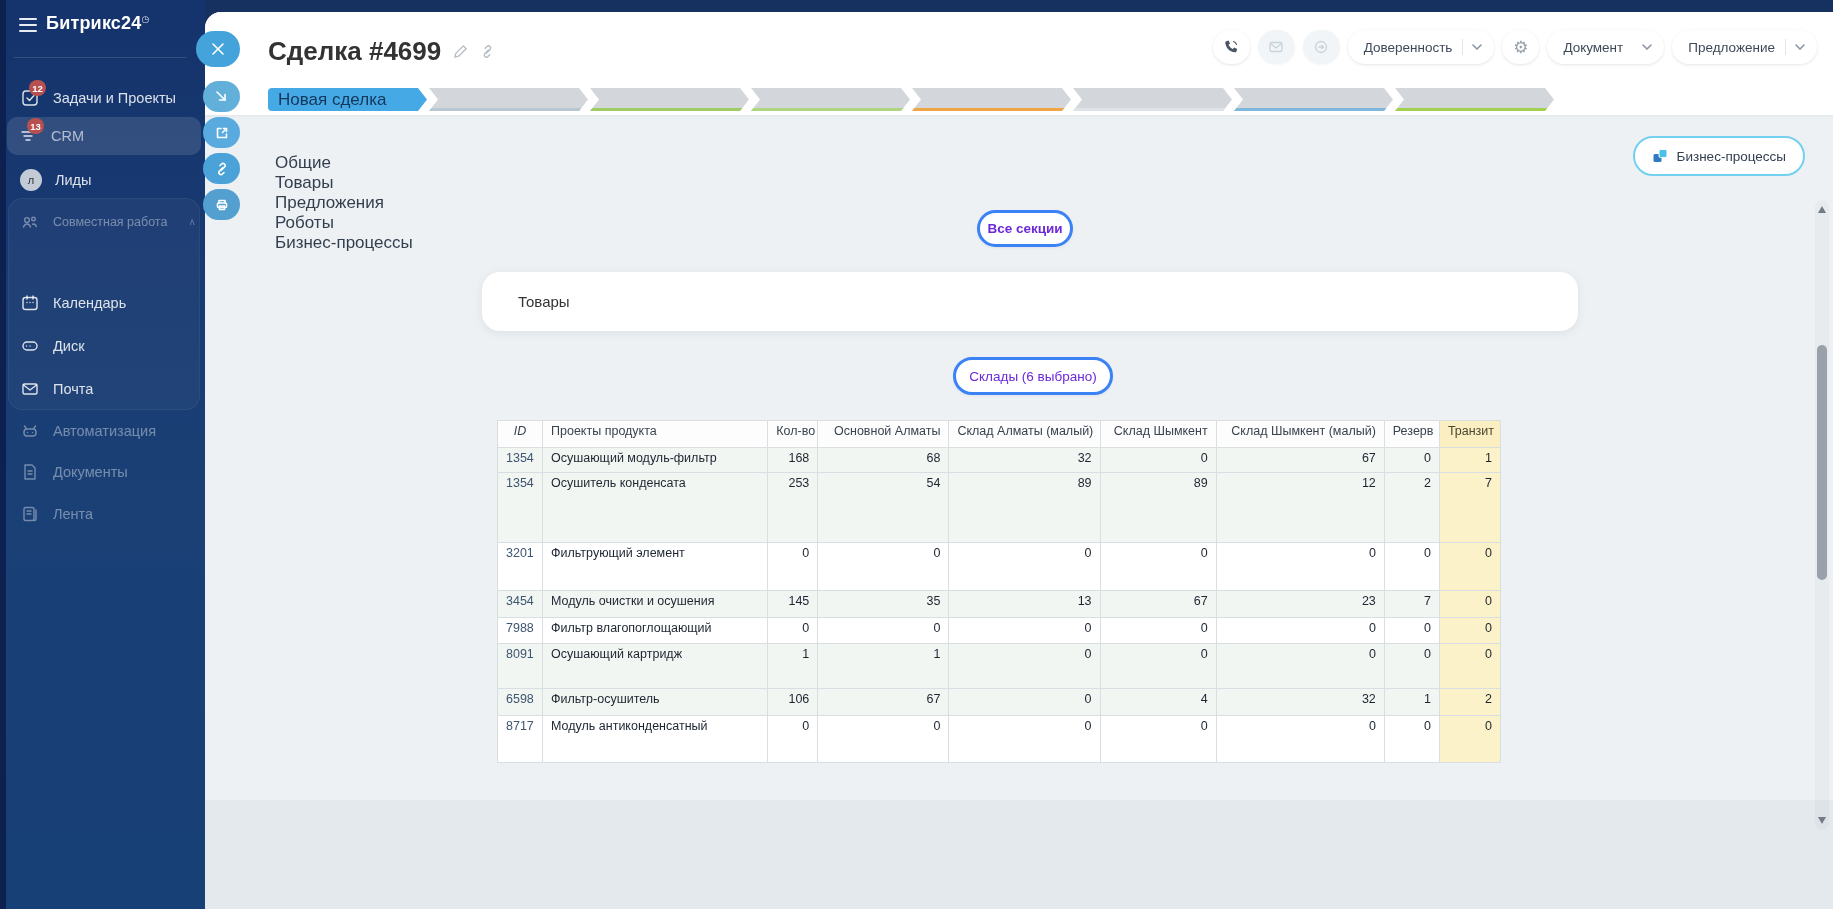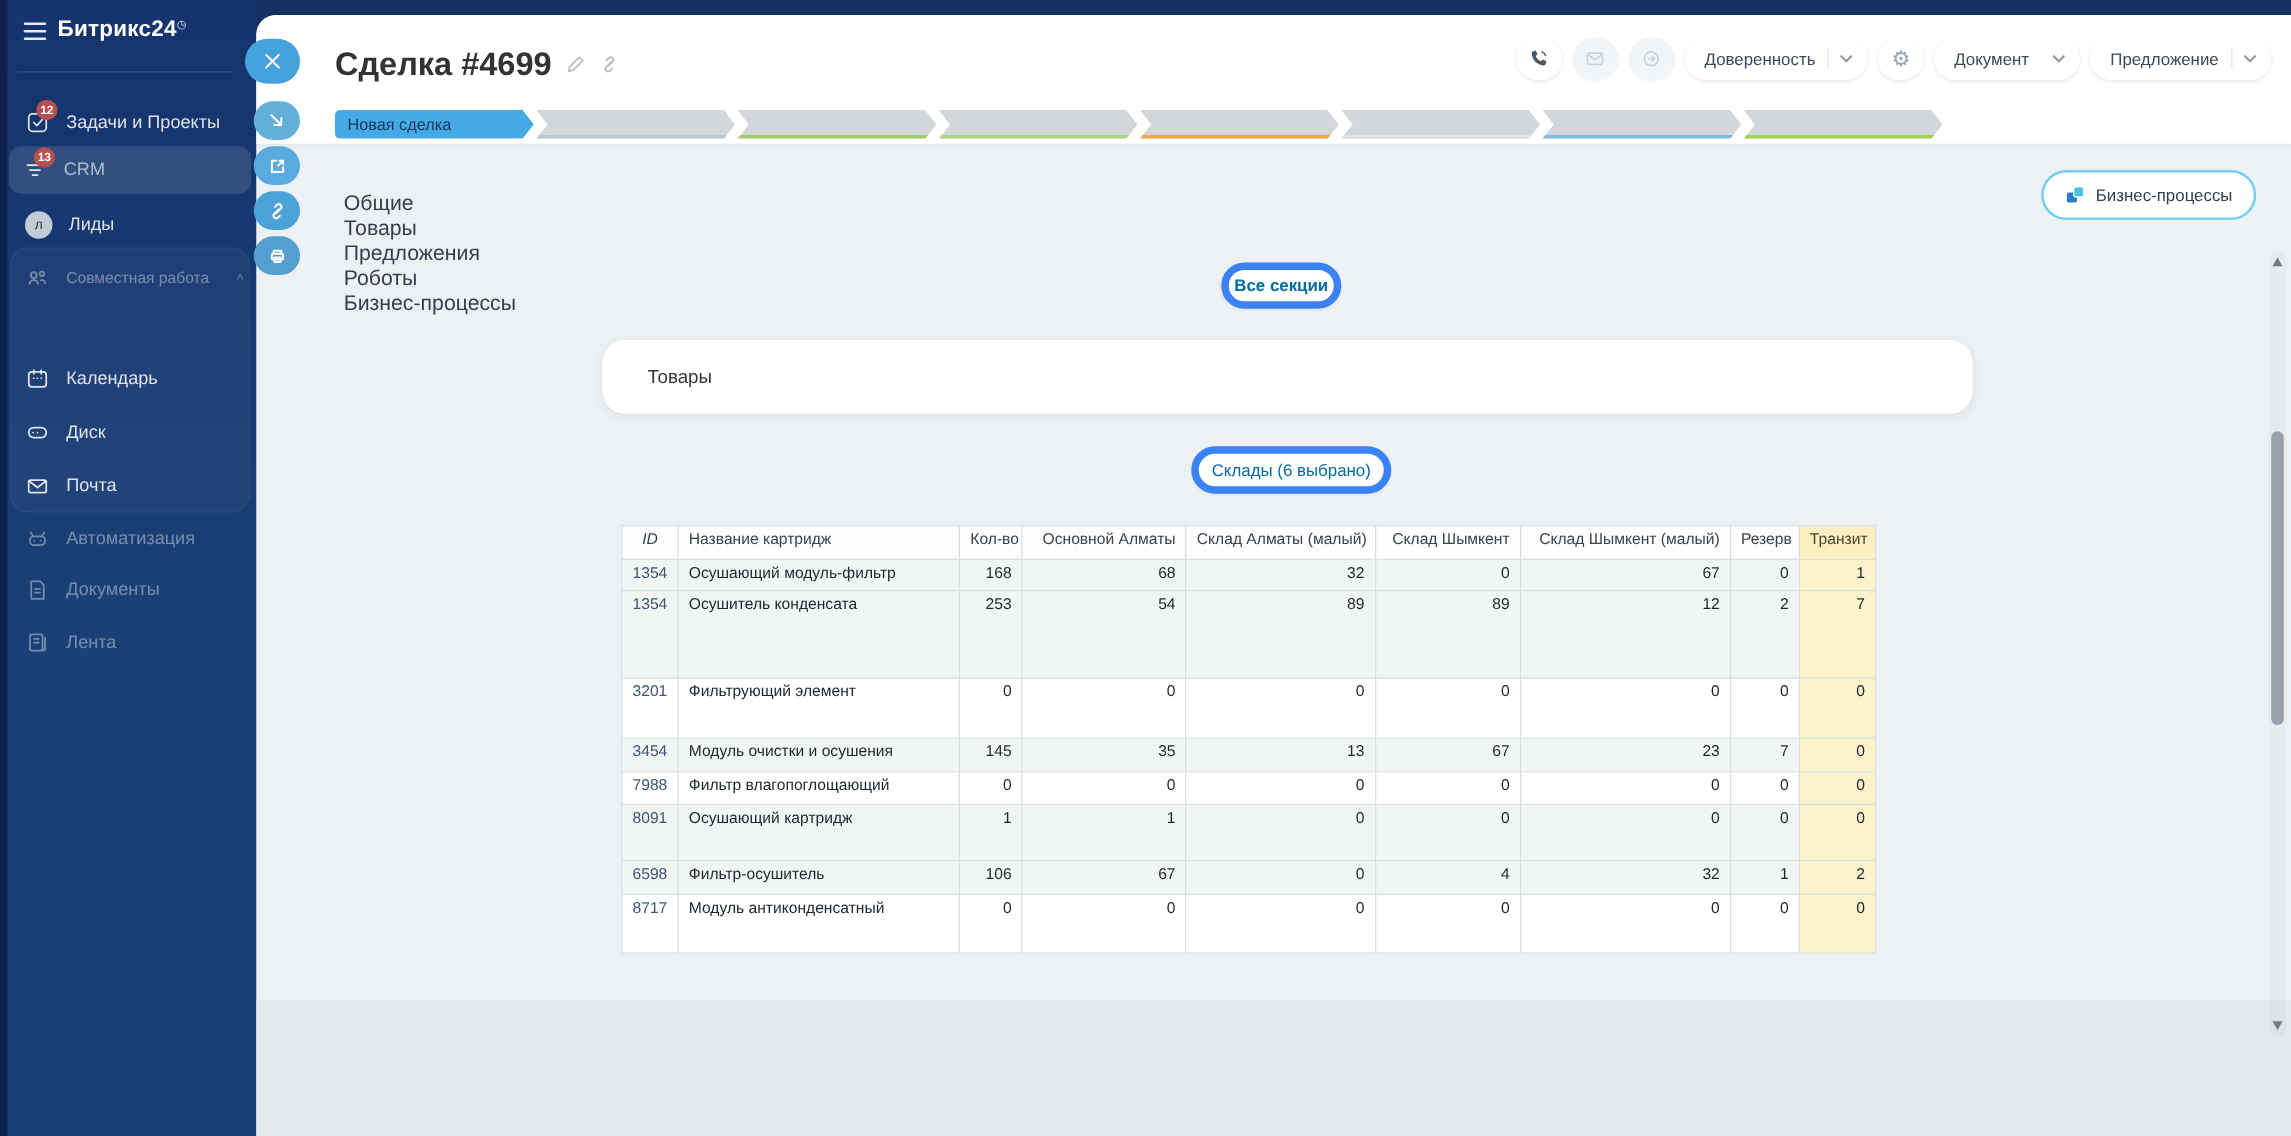--- a/index.html
+++ b/index.html
@@ -60,33 +60,33 @@
   .pill .vdiv{width:1px;height:16px;background:#e2e7ea;}
   .pill .chev{padding:0 12px 0 9px;}
   .gear-glyph{font-size:17px;color:#97a1ac;}
 
   
   .stages{position:absolute;left:63px;top:76px;height:23px;display:flex;}
   .stage{width:159px;height:23px;margin-right:2px;position:relative;
          clip-path:polygon(0 0,calc(100% - 9px) 0,100% 50%,calc(100% - 9px) 100%,0 100%,9px 50%);cursor:pointer;}
   .stage.first{border-radius:4px 0 0 4px;
          clip-path:polygon(0 0,calc(100% - 9px) 0,100% 50%,calc(100% - 9px) 100%,0 100%);}
-  .stage .st-label{position:absolute;left:10px;top:0;line-height:23px;font-size:13px;color:#14375a;white-space:nowrap;}
+  .stage .st-label{position:absolute;left:10px;top:0;line-height:23px;font-size:17px;color:#14375a;white-space:nowrap;}
   .stage .underline{position:absolute;left:0;right:0;bottom:0;height:3px;}
 
   
   .tabs{position:absolute;left:70px;top:141px;display:flex;font-size:17px;color:#333f4e;flex-direction:column;}
   .tab{cursor:pointer;white-space:nowrap;}
   .bp-btn{position:absolute;right:28px;top:124px;height:40px;border-radius:21px;background:#fff;
           border:2px solid #74d0f1;display:flex;align-items:center;gap:9px;padding:0 17px;
           font-size:13.5px;color:#333f4e;box-sizing:border-box;cursor:pointer;}
 
   
-  .pill-btn{position:absolute;background:#fff;border:6px solid #3b82f6;border-radius:19px;font-size:13.5px;
-            font-weight:600;color:#0369a1;display:flex;align-items:center;justify-content:center;
+  .pill-btn{position:absolute;background:#fff;border:3px solid #3b82f6;border-radius:19px;font-size:13.5px;
+            font-weight:600;color:#6d28d9;display:flex;align-items:center;justify-content:center;
             box-shadow:0 1px 3px rgba(70,80,90,.08);cursor:pointer;box-sizing:border-box;}
   #all-sections{left:772px;top:198px;width:96px;height:37px;}
   #warehouses{left:748px;top:345px;width:160px;height:38px;font-weight:400;}
   .section-card{position:absolute;left:277px;top:260px;width:1096px;height:59px;background:#fff;border-radius:18px;
                 box-shadow:0 2px 8px rgba(80,90,100,.10);display:flex;align-items:center;padding-left:36px;
                 box-sizing:border-box;font-size:15px;color:#333;}
 
   
   .table-wrap{position:absolute;left:292px;top:408px;width:1006px;}
   table.grid{border-collapse:collapse;table-layout:fixed;width:1004px;font-size:12.5px;background:#fff;}
@@ -397,21 +397,21 @@
           <col style="width: 131px;">
           <col style="width: 151px;">
           <col style="width: 116px;">
           <col style="width: 168px;">
           <col style="width: 55px;">
           <col style="width: 61px;">
         </colgroup>
       <thead id="grid-head">
           <tr>
             <th class="center">ID</th>
-            <th>Название картридж</th>
+            <th>Проекты продукта</th>
             <th class="num">Кол-во</th>
             <th class="num">Основной Алматы</th>
             <th class="num">Склад Алматы (малый)</th>
             <th class="num">Склад Шымкент</th>
             <th class="num">Склад Шымкент (малый)</th>
             <th class="num">Резерв</th>
             <th class="num yellow">Транзит</th>
           </tr>
         </thead>
       <tbody id="grid-body">

